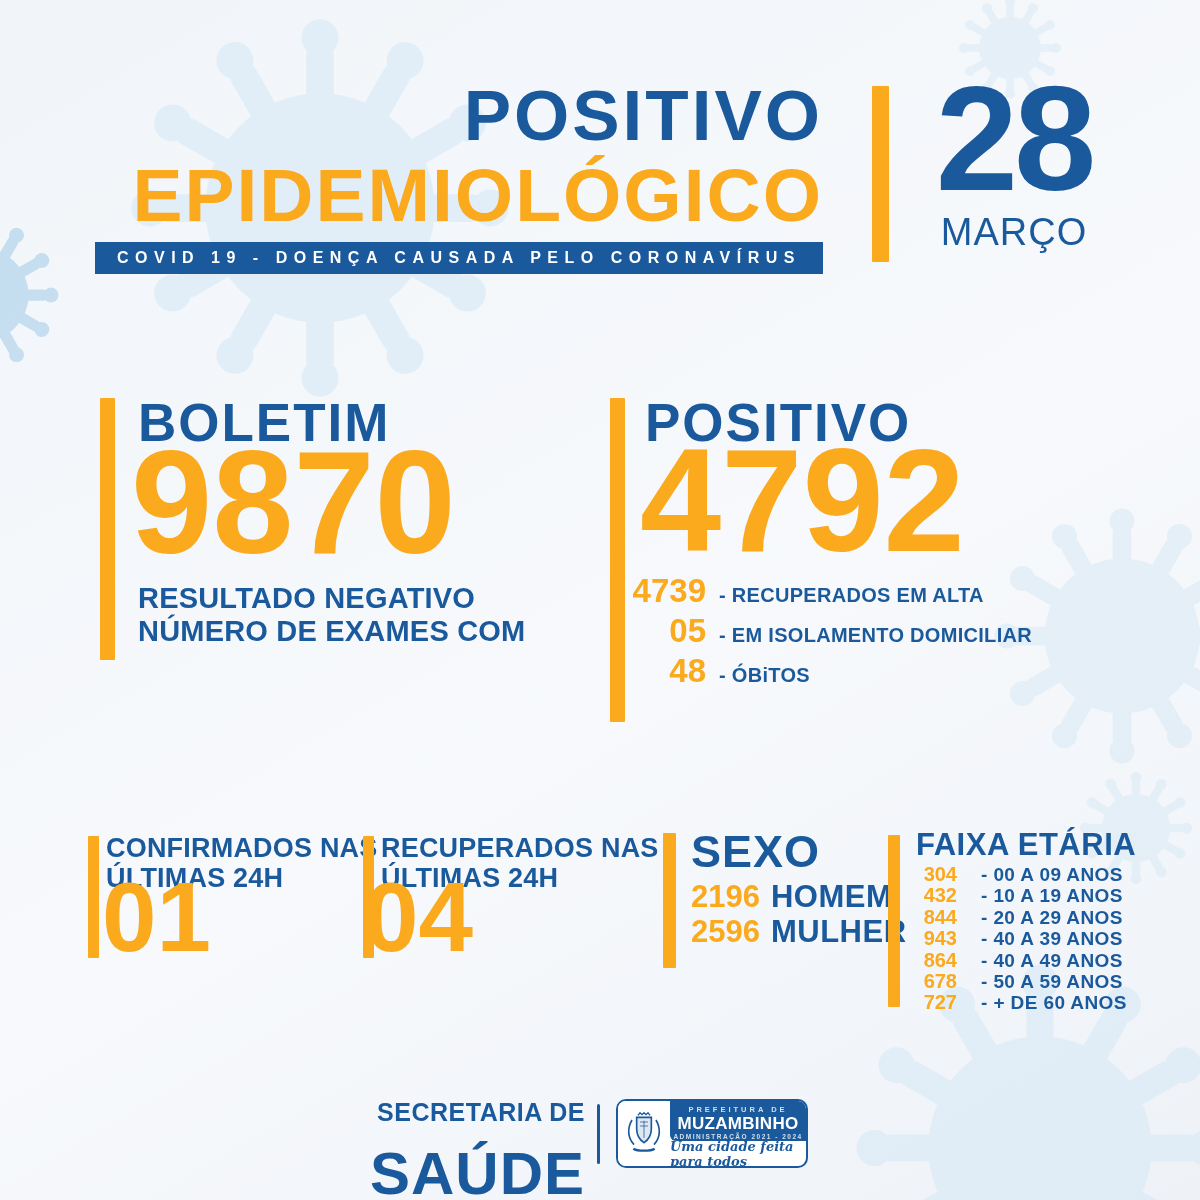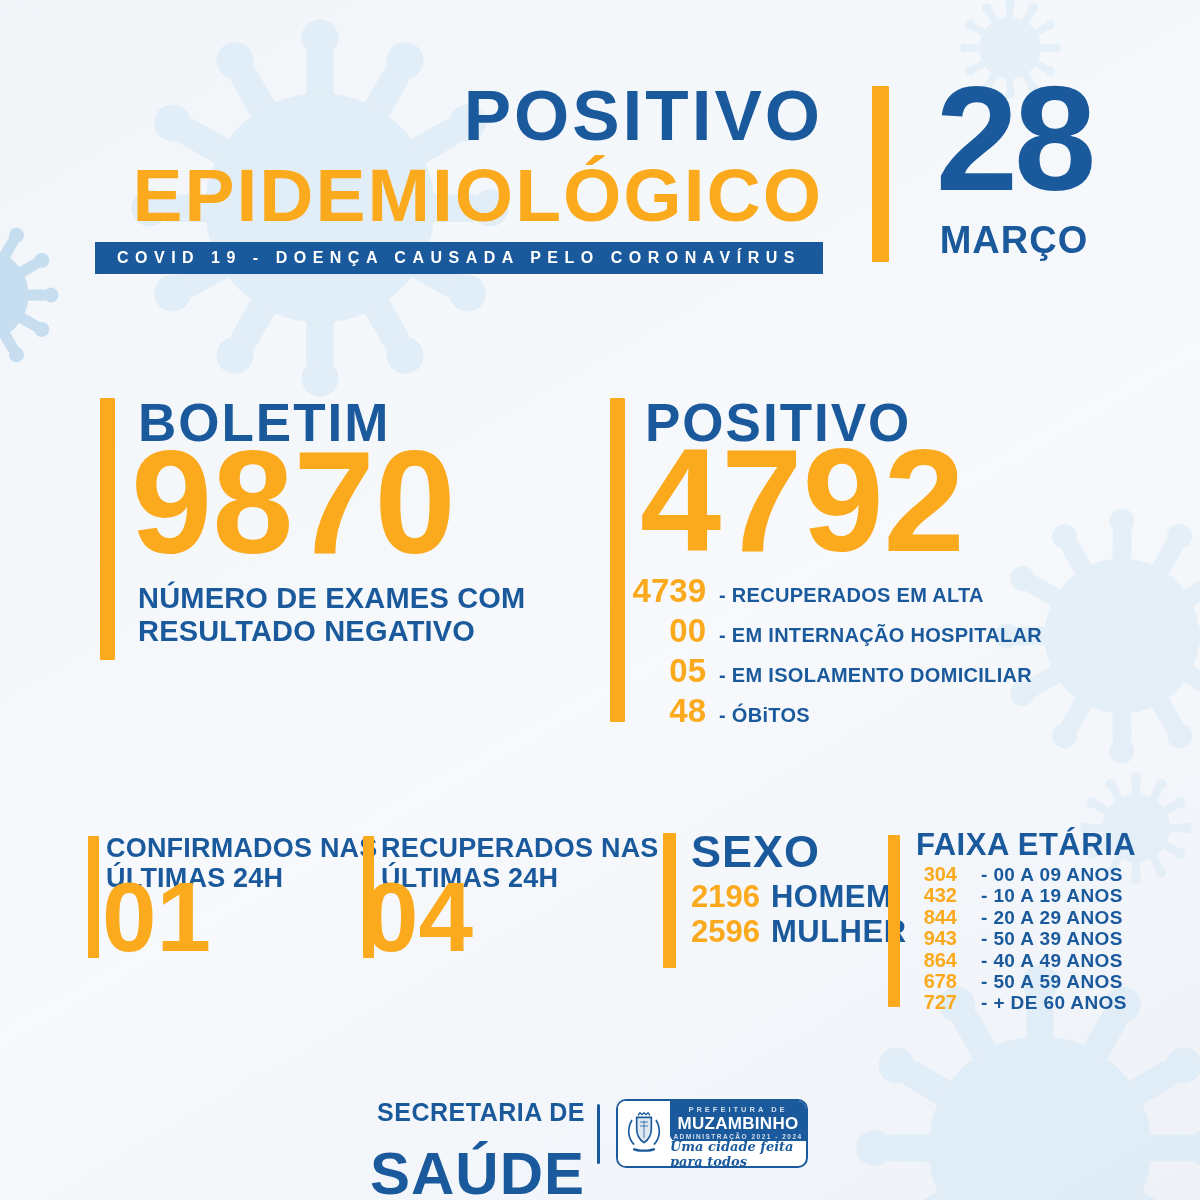--- a/index.html
+++ b/index.html
@@ -19,21 +19,21 @@
 
   
   .header-titles{left:95px;top:80px;width:728px;text-align:right;}
   .title-line1{font-size:71px;font-weight:700;color:var(--blue);line-height:1;letter-spacing:3px;}
   .title-line2{font-size:75px;font-weight:700;color:var(--orange);line-height:1;letter-spacing:2px;margin-top:7px;}
   .covid-banner{margin-top:9px;height:32px;background:var(--blue);color:#fff;font-weight:700;
     font-size:16px;letter-spacing:6.5px;display:flex;align-items:center;justify-content:center;white-space:nowrap;}
   .date-accent{left:872px;top:86px;width:17px;height:176px;}
   .date-block{left:908px;top:66px;width:212px;text-align:center;}
   .date-day{font-size:148px;font-weight:700;color:var(--blue);line-height:.98;letter-spacing:-4px;}
-  .date-month{font-size:38px;font-weight:700;color:var(--blue);letter-spacing:1px;margin-top:8px;}
+  .date-month{font-size:38px;font-weight:400;color:var(--blue);letter-spacing:1px;margin-top:0;}
 
   
   .neg-accent{left:100px;top:398px;width:15px;height:262px;}
   .neg-title{left:138px;top:396px;font-size:53px;font-weight:700;color:var(--blue);letter-spacing:2px;line-height:1;}
   .neg-value{left:131px;top:430px;font-size:146px;font-weight:700;color:var(--orange);line-height:1;}
   .neg-caption{left:138px;top:582px;font-size:29px;font-weight:700;color:var(--blue);line-height:1.13;letter-spacing:.2px;}
 
   
   .pos-accent{left:610px;top:398px;width:15px;height:324px;}
   .pos-title{left:645px;top:396px;font-size:53px;font-weight:700;color:var(--blue);letter-spacing:2px;line-height:1;}
@@ -130,37 +130,33 @@
   <div class="accent date-accent"></div>
   <div class="abs date-block">
     <div class="date-day">28</div>
     <div class="date-month">MARÇO</div>
   </div>
 
   <div class="accent neg-accent"></div>
   <div class="abs neg-title">BOLETIM</div>
   <div class="abs neg-value">9870</div>
   <div class="abs neg-caption">
+    <div>RESULTADO NEGATIVO</div>
     <div>NÚMERO DE EXAMES COM</div>
-    <div>RESULTADO NEGATIVO</div>
   </div>
 
   <div class="accent pos-accent"></div>
   <div class="abs pos-title">POSITIVO</div>
   <div class="abs pos-value">4792</div>
   <div class="abs pos-list">
     <div class="pos-row">
       <span class="pos-num">4739</span>
       <span class="pos-lbl">- RECUPERADOS EM ALTA</span>
     </div>
     <div class="pos-row">
-      <span class="pos-num">00</span>
-      <span class="pos-lbl">- EM INTERNAÇÃO HOSPITALAR</span>
-    </div>
-    <div class="pos-row">
       <span class="pos-num">05</span>
       <span class="pos-lbl">- EM ISOLAMENTO DOMICILIAR</span>
     </div>
     <div class="pos-row">
       <span class="pos-num">48</span>
       <span class="pos-lbl">- ÓBiTOS</span>
     </div>
   </div>
 
   <div class="accent card24-accent" style="left:88px"></div>
@@ -200,21 +196,21 @@
     <div class="age-row">
       <span class="age-num">432</span>
       <span class="age-lbl">- 10 A 19 ANOS</span>
     </div>
     <div class="age-row">
       <span class="age-num">844</span>
       <span class="age-lbl">- 20 A 29 ANOS</span>
     </div>
     <div class="age-row">
       <span class="age-num">943</span>
-      <span class="age-lbl">- 50 A 39 ANOS</span>
+      <span class="age-lbl">- 40 A 39 ANOS</span>
     </div>
     <div class="age-row">
       <span class="age-num">864</span>
       <span class="age-lbl">- 40 A 49 ANOS</span>
     </div>
     <div class="age-row">
       <span class="age-num">678</span>
       <span class="age-lbl">- 50 A 59 ANOS</span>
     </div>
     <div class="age-row">

